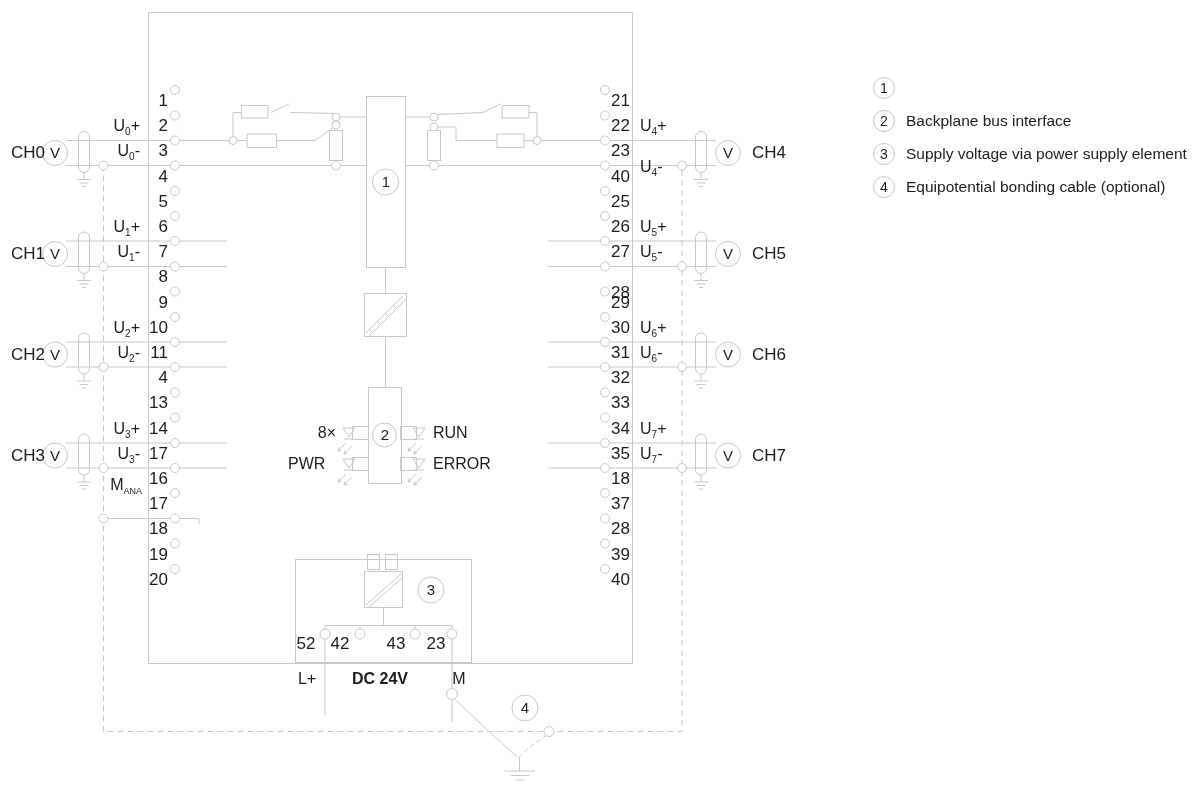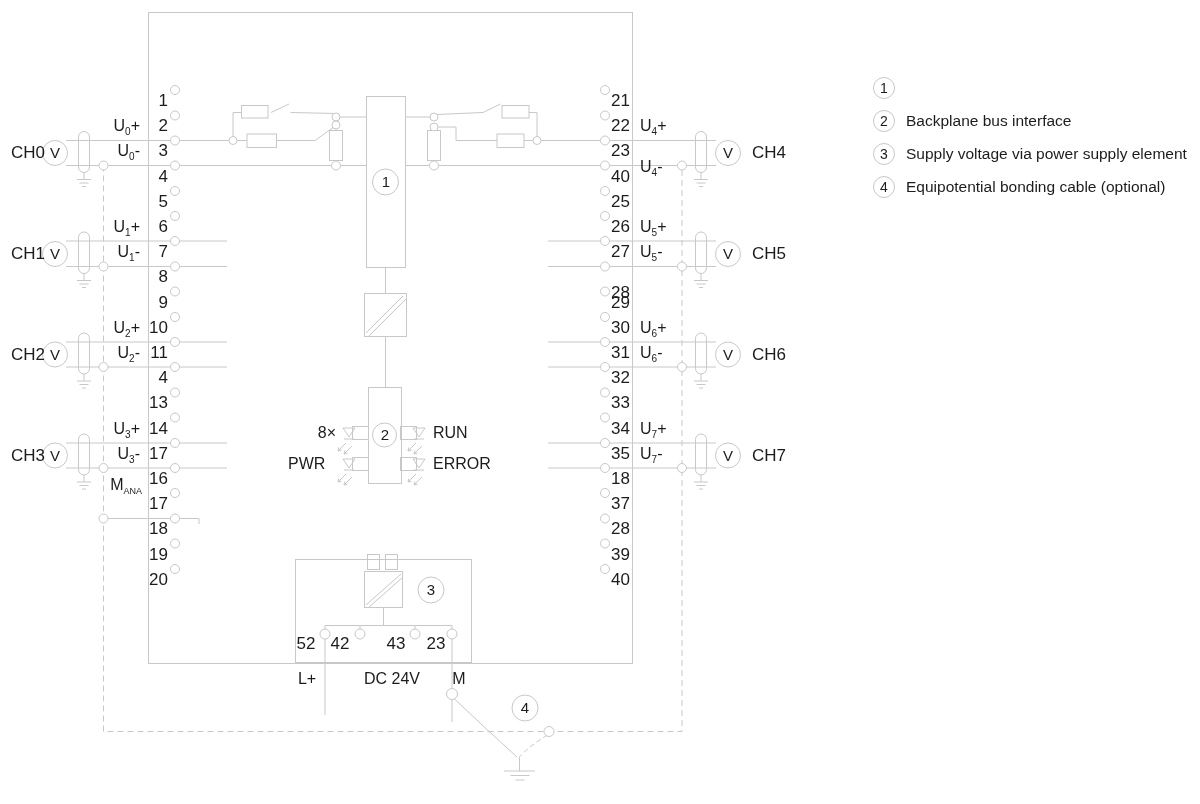--- a/index.html
+++ b/index.html
@@ -16,21 +16,21 @@
   .ul{left:80px;width:60px;text-align:right;font-size:16px;line-height:22px;}
   .ur{left:640px;width:60px;text-align:left;font-size:16px;line-height:22px;}
   .sb{font-size:10px;vertical-align:-4px;}
   .sb2{font-size:9px;vertical-align:-4px;}
   .chl{left:3px;width:42px;text-align:right;font-size:17px;line-height:22px;}
   .chr{left:752px;width:50px;text-align:left;font-size:17px;line-height:22px;}
   .vt{width:24px;text-align:center;font-size:15px;line-height:20px;}
   .cn{width:24px;text-align:center;font-size:15px;line-height:20px;}
   .ledl{font-size:16px;line-height:22px;}
   .pwl{width:30px;text-align:center;font-size:16px;line-height:22px;top:668px;}
-  .dcl{width:80px;text-align:center;font-size:16px;line-height:22px;top:668px;}
+  .dcl{width:80px;text-align:left;font-size:16px;line-height:22px;top:668px;font-weight:bold;}
   .ln{width:22px;text-align:center;font-size:14px;line-height:20px;left:873px;}
   .lt{left:906px;font-size:15.5px;line-height:22px;}
 </style>
 </head>
 <body>
 
 <div id="stage">
 
 <svg id="lineart" width="1200" height="804" viewBox="0 0 1200 804">
 

